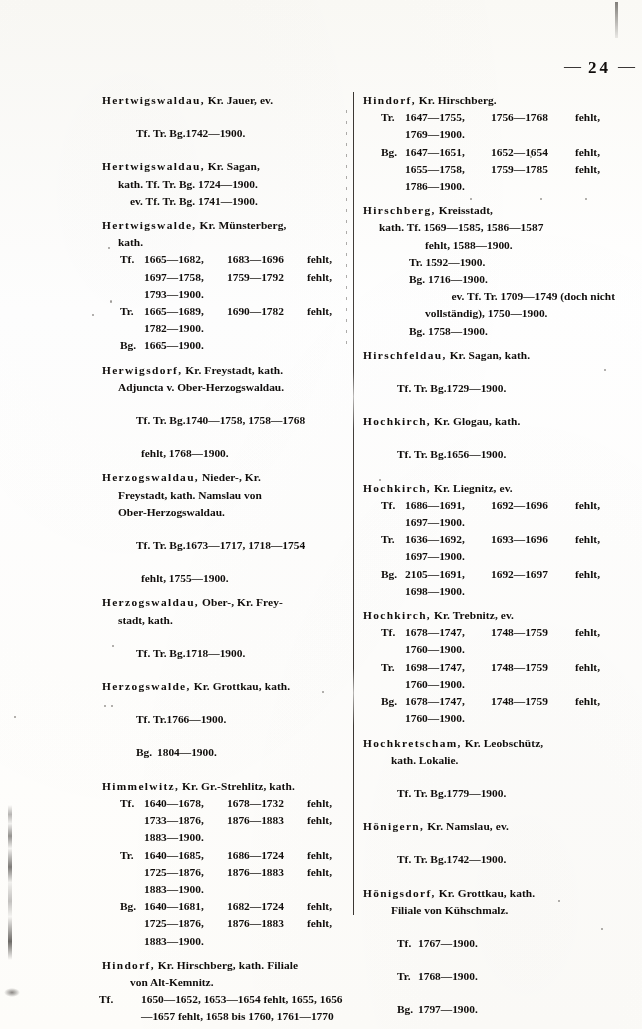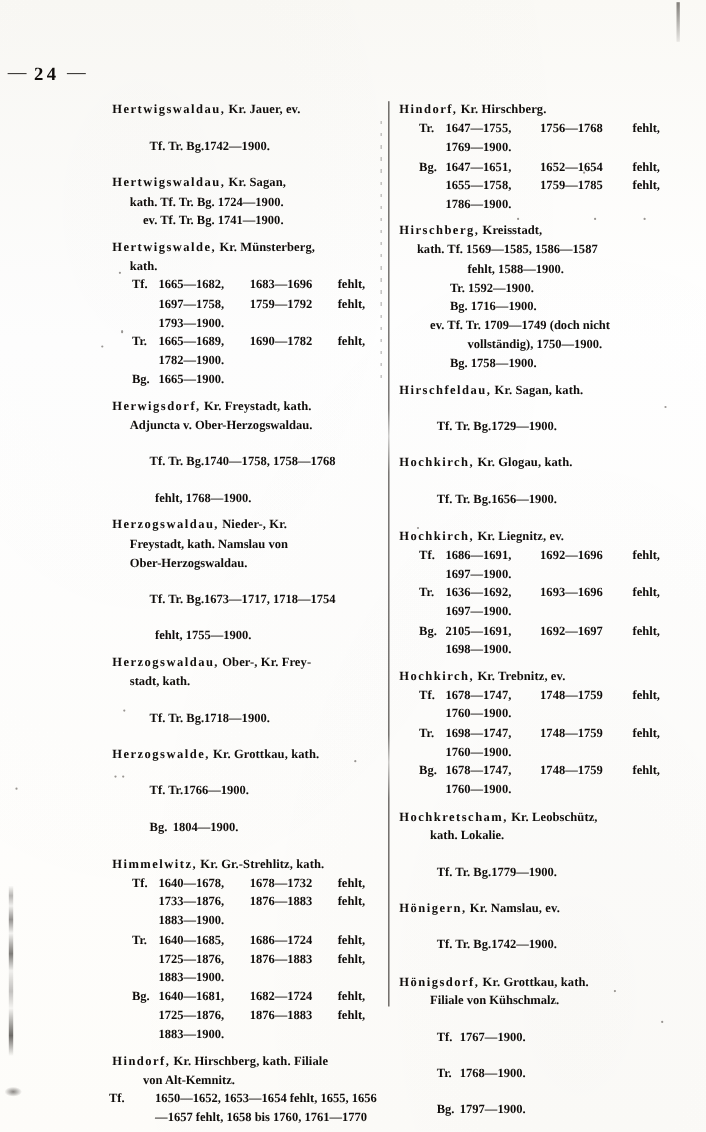--- a/index.html
+++ b/index.html
@@ -76,21 +76,21 @@
     filter: blur(0.6px);
     pointer-events: none;
   }
 
   
   .running-head {
     position: absolute;
     top: 58px;
     left: 0;
     right: 0;
-    text-align: left;
+    text-align: right;
     font-size: 17px;
     font-weight: bold;
     letter-spacing: 3px;
     font-family: "Liberation Serif", "DejaVu Serif", serif;
   }
   .running-head .dash {
     font-weight: normal;
     letter-spacing: 0;
     padding: 0 7px;
     position: relative;
@@ -402,21 +402,21 @@
             <span class="c2"></span>
             <span class="c3"></span>
           </p>
         </div>
         <div class="entry">
           <p class="headword"><span class="place">Hirschberg,</span><span class="rest"> Kreisstadt,</span></p>
           <p class="headword-cont">kath. Tf.  1569—1585,  1586—1587</p>
           <p class="headword-cont" style="padding-left: 62px;">fehlt, 1588—1900.</p>
           <p class="headword-cont" style="padding-left: 46px;">Tr.  1592—1900.</p>
           <p class="headword-cont" style="padding-left: 46px;">Bg.  1716—1900.</p>
-          <p class="headword-cont" style="padding-left: 28px;">ev. Tf.  Tr. 1709—1749 (doch nicht</p>
+          <p class="headword-cont" style="padding-left: 28px; text-align: right;">ev. Tf.  Tr. 1709—1749 (doch nicht</p>
           <p class="headword-cont" style="padding-left: 62px;">vollständig), 1750—1900.</p>
           <p class="headword-cont" style="padding-left: 46px;">Bg.  1758—1900.</p>
         </div>
         <div class="entry">
           <p class="headword"><span class="place">Hirschfeldau,</span><span class="rest"> Kr. Sagan, kath.</span></p>
           <p class="rec"><span class="sig" style="width: auto;">Tf. Tr. Bg. </span><span>1729—1900.</span></p>
         </div>
         <div class="entry">
           <p class="headword"><span class="place">Hochkirch,</span><span class="rest"> Kr. Glogau, kath.</span></p>
           <p class="rec"><span class="sig" style="width: auto;">Tf. Tr. Bg. </span><span>1656—1900.</span></p>

